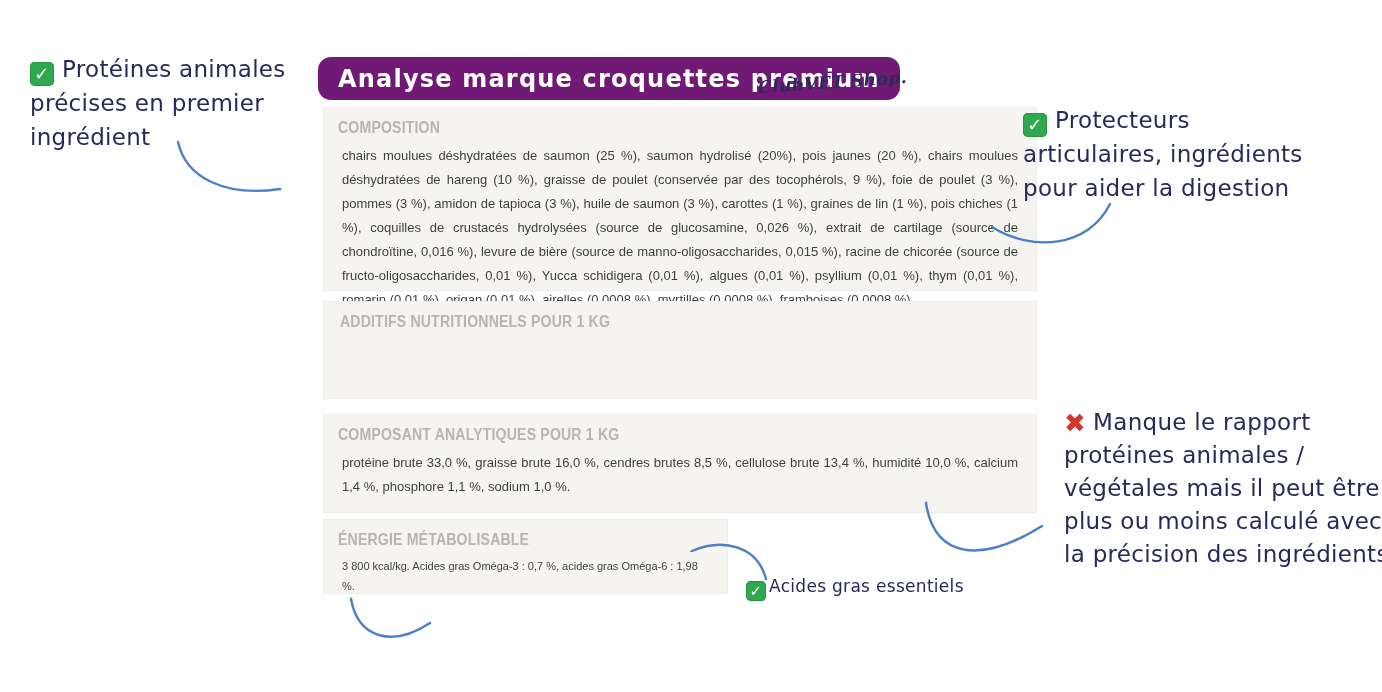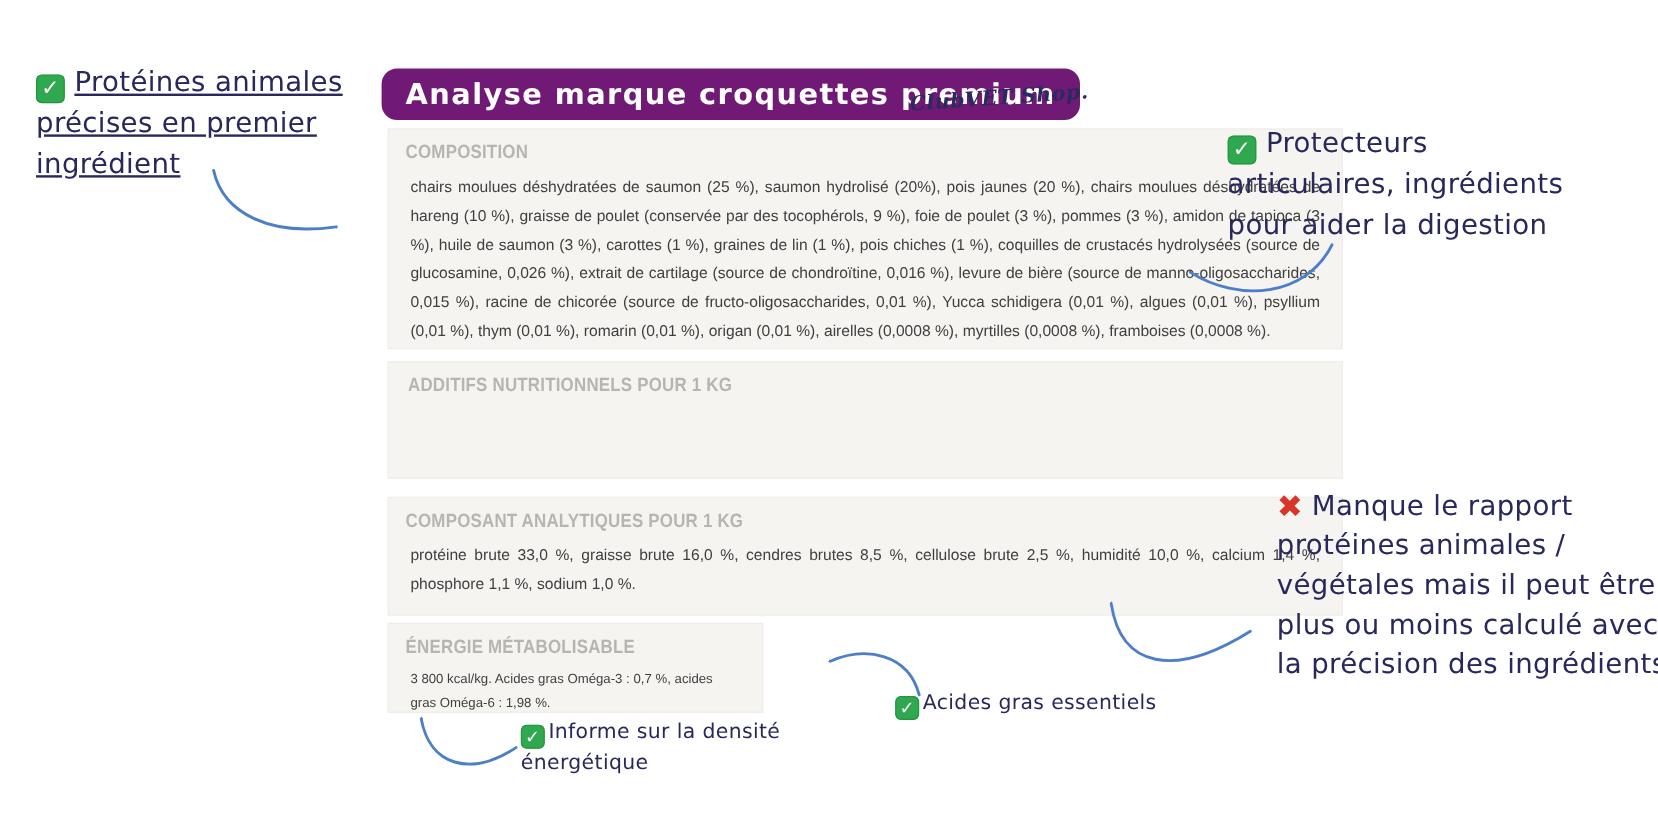--- a/index.html
+++ b/index.html
@@ -16,45 +16,45 @@
     font-family:"DejaVu Sans",sans-serif;
   }
   .brand{
     position:absolute;left:758px;top:72px;
     font-family:"DejaVu Serif",serif;font-style:italic;font-weight:bold;
     font-size:17px;color:#2b2a5e;transform:rotate(-4deg);
     letter-spacing:0.5px;
   }
   
   .panel{
-    position:absolute;left:323px;width:796px;background:#f5f4f1;
+    position:absolute;left:323px;width:714px;background:#f5f4f1;
     border:1px solid #eeedea;box-sizing:border-box;padding:11px 14px;
   }
   .panel-composition{top:107px;height:184px;}
   .panel-additifs{top:301px;height:98px;padding-left:16px;}
   .panel-composant{top:414px;height:99px;}
-  .panel-energie{top:519px;height:75px;width:313px;}
+  .panel-energie{top:519px;height:75px;width:405px;}
   .panel h2{
     margin:0 0 7px 0;font-size:16px;font-weight:bold;color:#b7b4b1;
     letter-spacing:0.2px;transform:scaleX(0.88);transform-origin:0 50%;
     font-family:"Liberation Sans",sans-serif;white-space:nowrap;
   }
   .panel p{
     margin:4px;font-size:13px;line-height:24px;color:#3f3f3f;text-align:justify;
   }
   .panel-energie p{font-size:11px;line-height:20px;text-align:left;}
   
   .note{
     position:absolute;color:#29285c;font-family:"DejaVu Sans",sans-serif;
     letter-spacing:0.3px;
   }
   .note .txt{white-space:pre-line;}
   .note-lg{font-size:23px;line-height:34px;}
   .note-sm{font-size:17px;line-height:25px;}
-  .note-proteines{left:30px;top:52px;width:280px;text-decoration:underline;}
+  .note-proteines{left:30px;top:52px;width:280px;}
   .note-protecteurs{left:1023px;top:103px;width:300px;}
   .note-manque{left:1064px;top:406px;width:325px;line-height:33px;}
   .note-acides{left:746px;top:574px;width:240px;}
   .note-informe{left:434px;top:598px;width:220px;}
   
   .check{
     display:inline-block;background:#2fa84f;color:#fff;border-radius:5px;
     text-align:center;font-weight:bold;margin-right:8px;vertical-align:-3px;
     box-shadow:inset 0 0 0 1px #27953f;
   }
@@ -79,21 +79,21 @@
     <h2>COMPOSITION</h2>
     <p>chairs moulues déshydratées de saumon (25 %), saumon hydrolisé (20%), pois jaunes (20 %), chairs moulues déshydratées de hareng (10 %), graisse de poulet (conservée par des tocophérols, 9 %), foie de poulet (3 %), pommes (3 %), amidon de tapioca (3 %), huile de saumon (3 %), carottes (1 %), graines de lin (1 %), pois chiches (1 %), coquilles de crustacés hydrolysées (source de glucosamine, 0,026 %), extrait de cartilage (source de chondroïtine, 0,016 %), levure de bière (source de manno-oligosaccharides, 0,015 %), racine de chicorée (source de fructo-oligosaccharides, 0,01 %), Yucca schidigera (0,01 %), algues (0,01 %), psyllium (0,01 %), thym (0,01 %), romarin (0,01 %), origan (0,01 %), airelles (0,0008 %), myrtilles (0,0008 %), framboises (0,0008 %).</p>
   </div>
 
   <div class="panel panel-additifs">
     <h2>ADDITIFS NUTRITIONNELS POUR 1 KG</h2>
   </div>
 
   <div class="panel panel-composant">
     <h2>COMPOSANT ANALYTIQUES POUR 1 KG</h2>
-    <p>protéine brute 33,0 %, graisse brute 16,0 %, cendres brutes 8,5 %, cellulose brute 2,5 %, humidité 10,0 %, calcium 1,4 %, phosphore 1,1 %, sodium 1,0 %.</p>
+    <p>protéine brute 33,0 %, graisse brute 16,0 %, cendres brutes 8,5 %, cellulose brute 13,4 %, humidité 10,0 %, calcium 1,4 %, phosphore 1,1 %, sodium 1,0 %.</p>
   </div>
 
   <div class="panel panel-energie">
     <h2>ÉNERGIE MÉTABOLISABLE</h2>
     <p>3 800 kcal/kg. Acides gras Oméga-3 : 0,7 %, acides gras Oméga-6 : 1,98 %.</p>
   </div>
 
   <div class="note note-lg note-proteines">
     <span class="check check-lg">✓</span><span class="txt">Protéines animales
 précises en premier
@@ -111,24 +111,20 @@
 protéines animales /
 végétales mais il peut être
 plus ou moins calculé avec
 la précision des ingrédients</span>
   </div>
 
   <div class="note note-sm note-acides">
     <span class="check check-sm">✓</span><span class="txt">Acides gras essentiels</span>
   </div>
 
-  <div class="note note-sm note-informe">
-    <span class="check check-sm">✓</span><span class="txt">Informe sur la densité
-énergétique</span>
-  </div>
 
   <svg class="arrows" viewBox="0 0 1382 692" xmlns="http://www.w3.org/2000/svg">
     <defs>
       <marker id="ah" markerWidth="22" markerHeight="22" refX="0" refY="0" orient="auto" markerUnits="userSpaceOnUse">
         <path d="M -10 -6 L 0 0 L -10 6" fill="none" stroke="#4d7fc9" stroke-width="2.4" stroke-linecap="round"></path>
       </marker>
     </defs>
     <path d="M 178 142 C 186 178 225 197 280 189" fill="none" stroke="#4d7fc9" stroke-width="2.4" stroke-linecap="round" marker-end="url(#ah)"></path>
     <path d="M 1110 204 C 1088 248 1032 252 992 227" fill="none" stroke="#4d7fc9" stroke-width="2.4" stroke-linecap="round" marker-end="url(#ah)"></path>
     <path d="M 1042 526 C 978 566 934 556 926 503" fill="none" stroke="#4d7fc9" stroke-width="2.4" stroke-linecap="round" marker-end="url(#ah)"></path>

